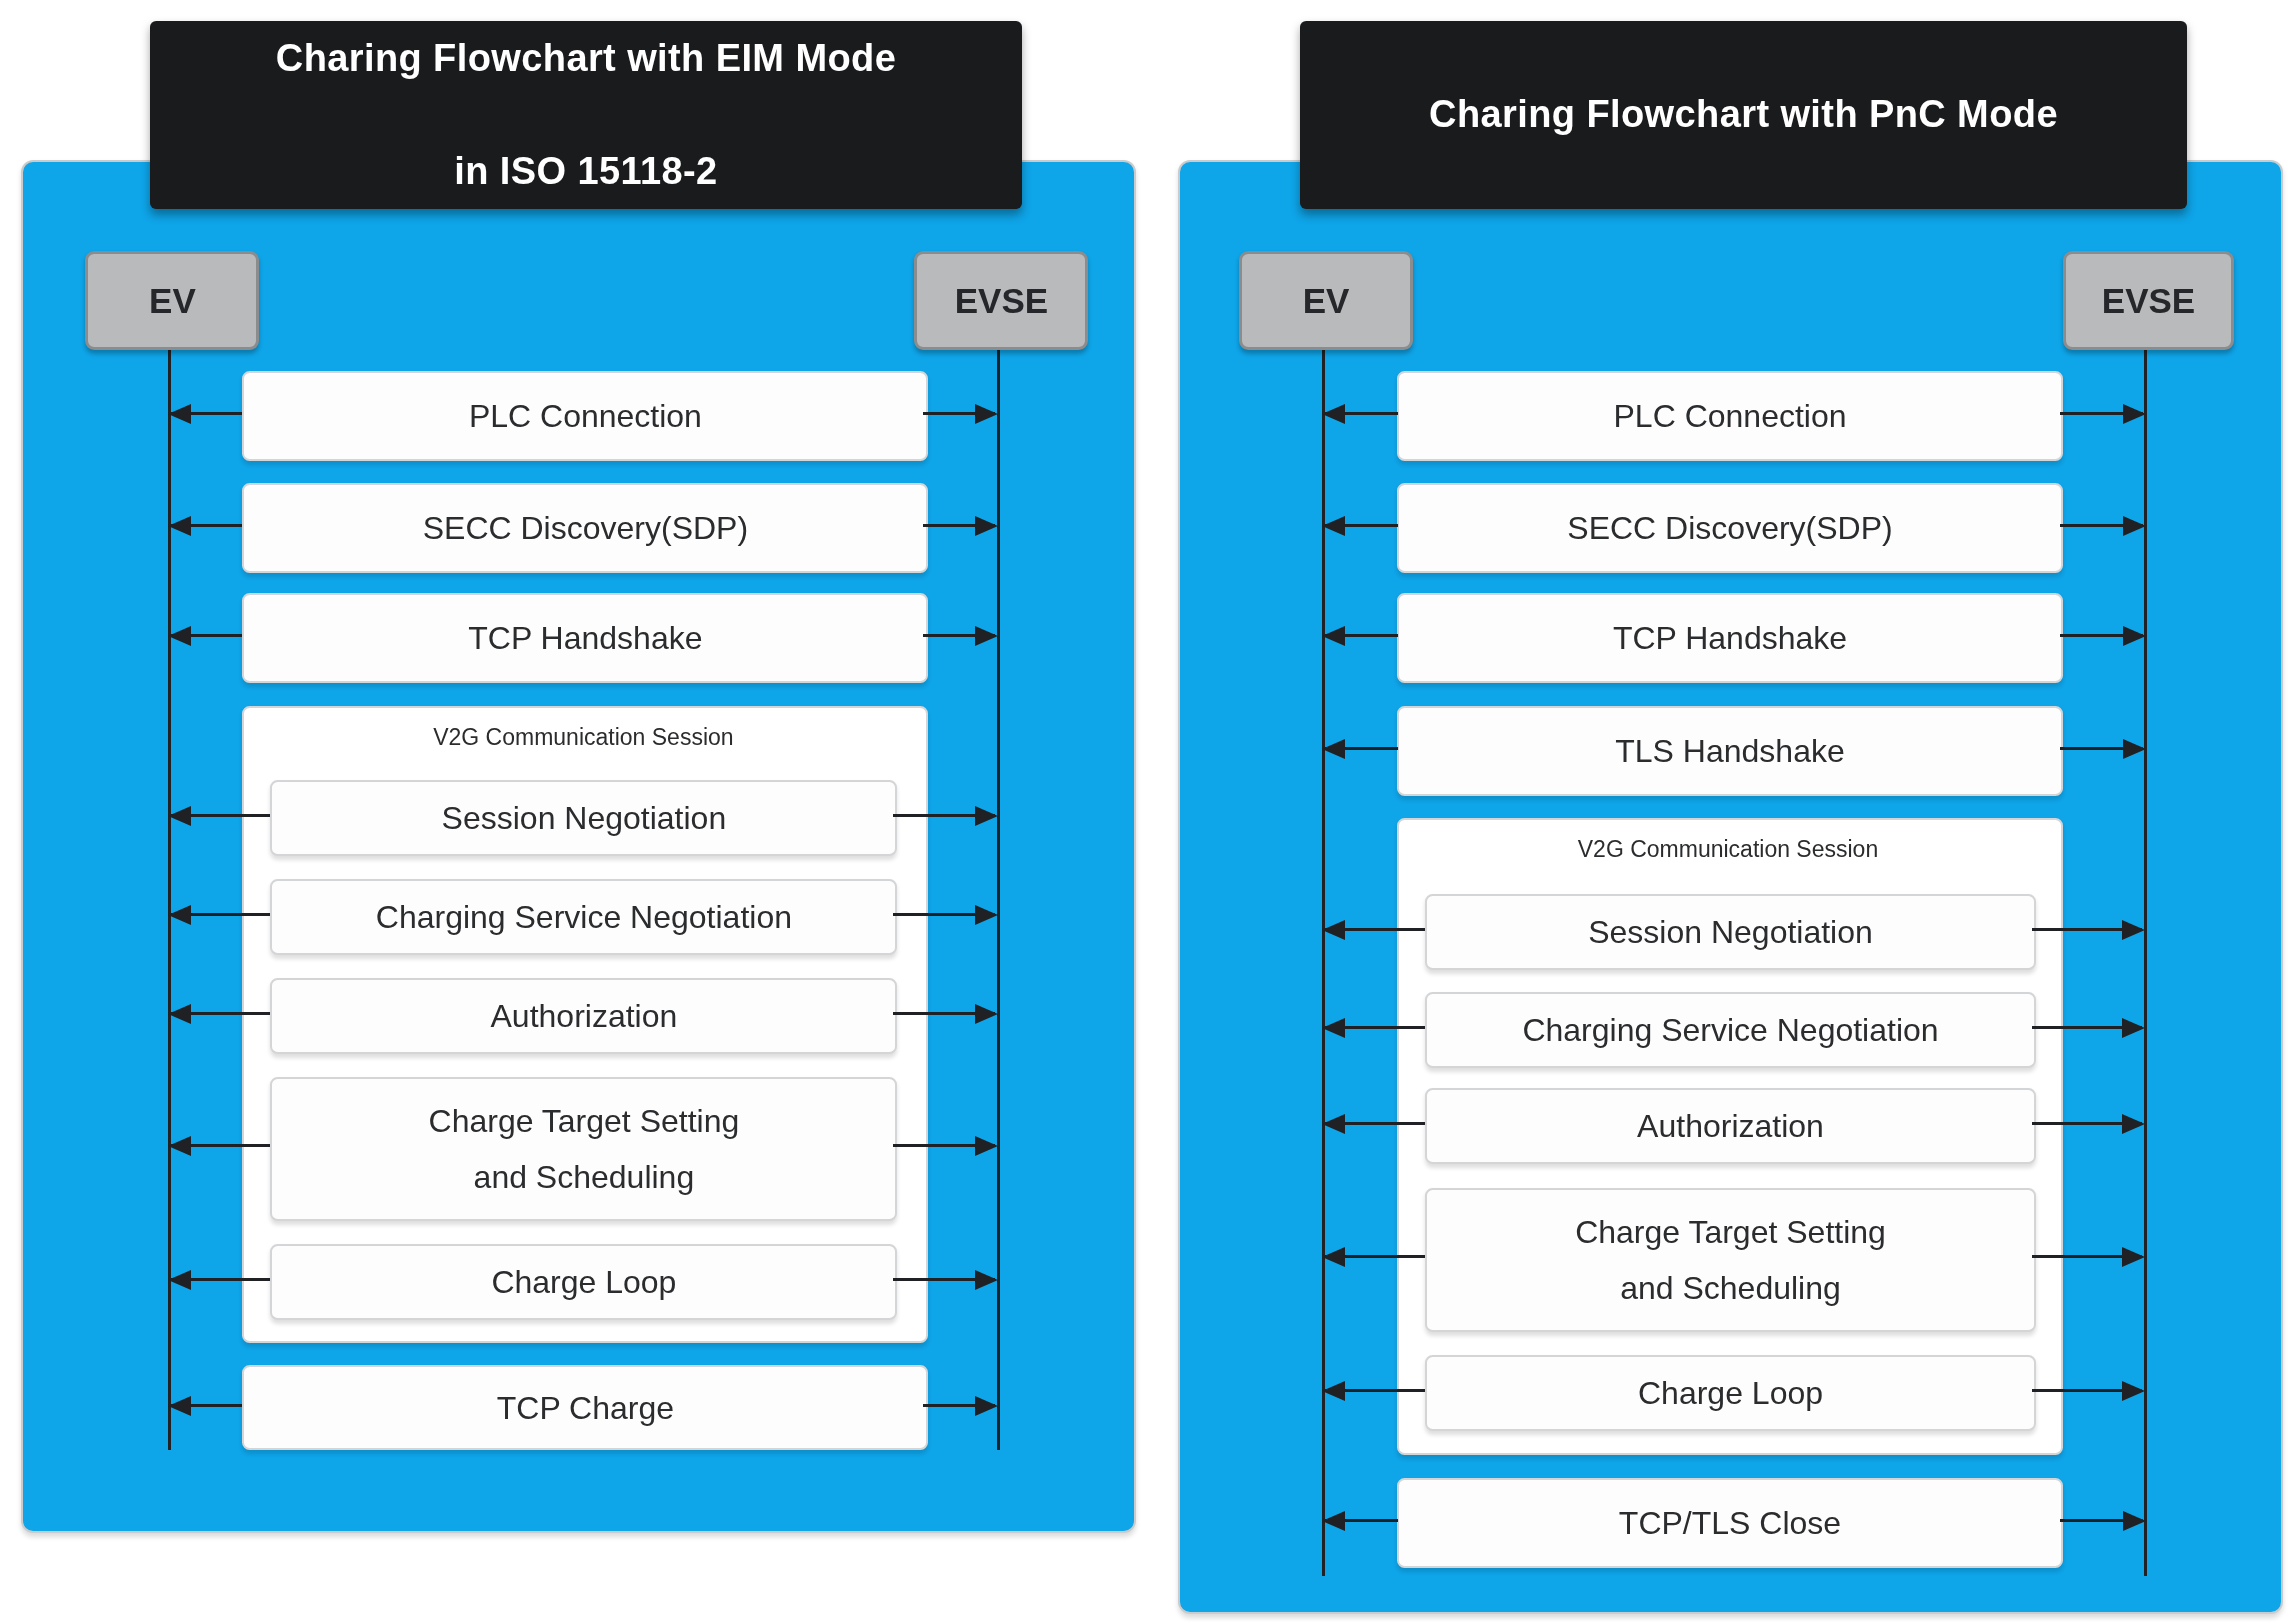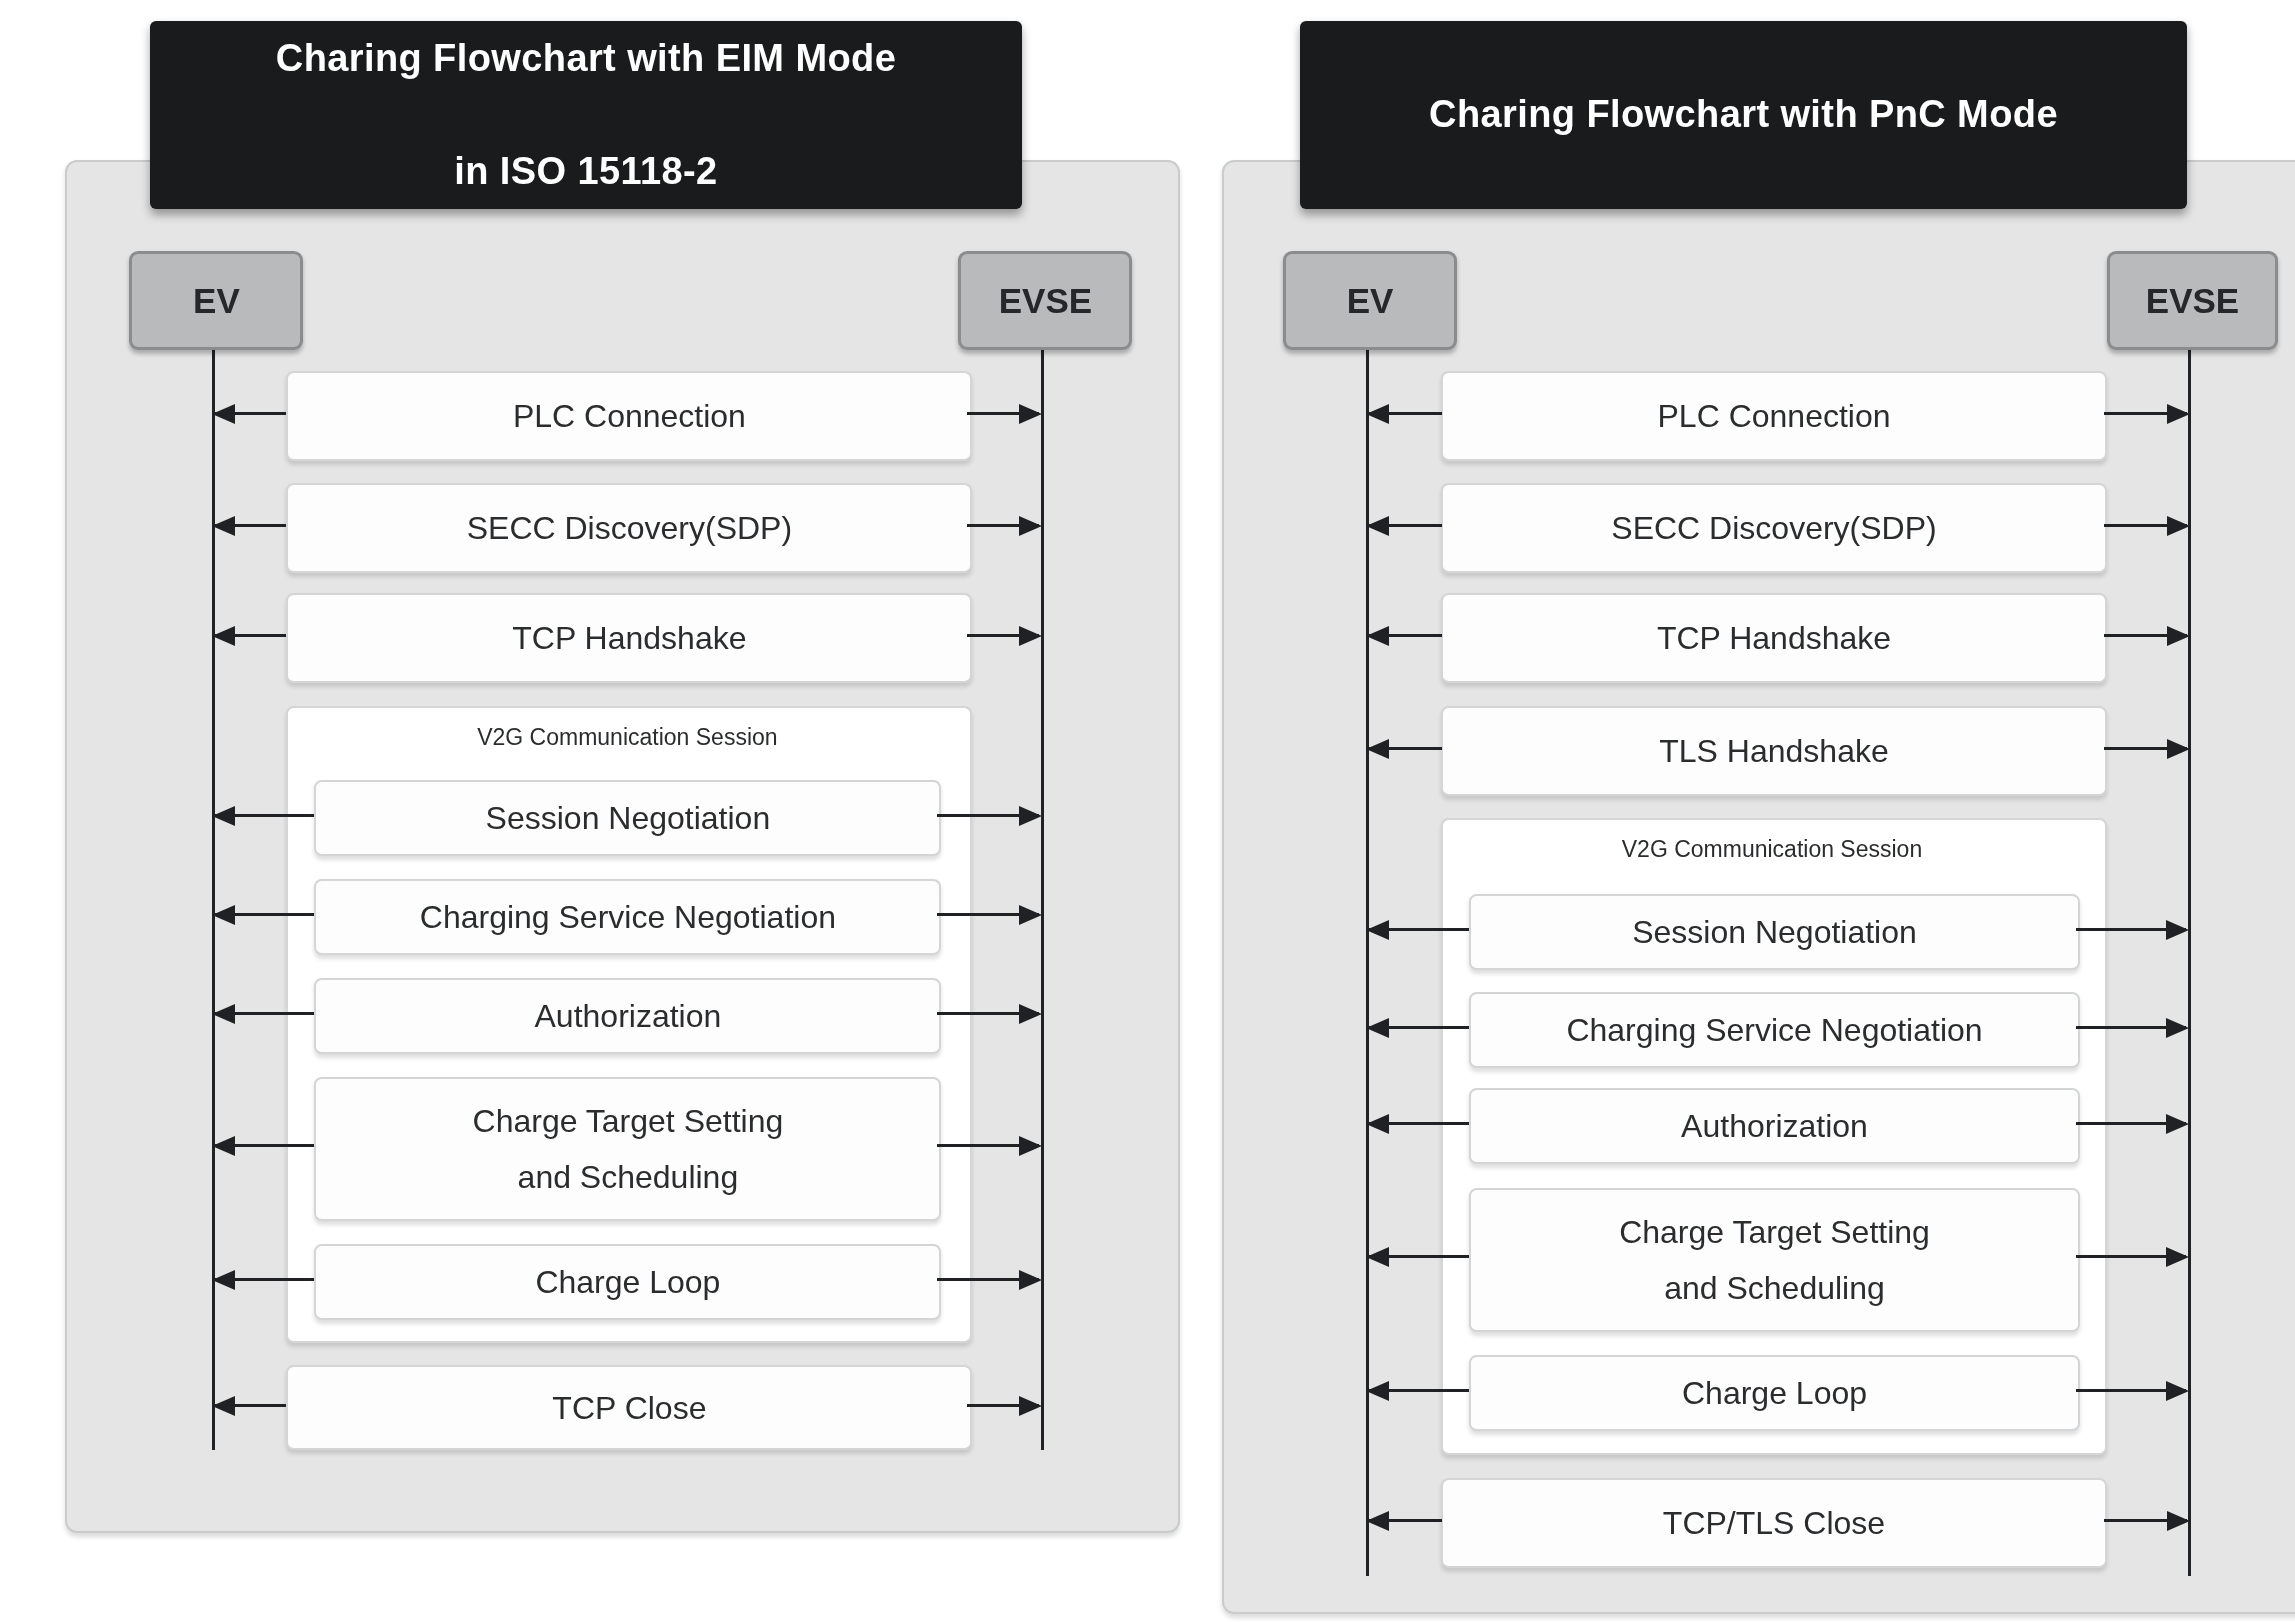--- a/index.html
+++ b/index.html
@@ -1,20 +1,20 @@
 <!DOCTYPE html>
 <html style="font-size:12.2px"><head>
 <meta charset="utf-8">
 <style>
   html,body{margin:0;padding:0;background:#ffffff;}
   .page{position:relative;width:2295px;height:1622px;background:#ffffff;overflow:hidden;
         font-family:"Liberation Sans","DejaVu Sans",sans-serif;}
 
-  .panel{position:absolute;background:#e5e5e5;border:2.3px solid #c9cbcc;border-radius:12.2px;
-         box-shadow:0 3.8px 5.4px rgba(0,0,0,0.14);margin-left:44px;}
+  .panel{position:absolute;background:#0ea5e9;border:2.3px solid #c9cbcc;border-radius:12.2px;
+         box-shadow:0 3.8px 5.4px rgba(0,0,0,0.14);}
 
   .title-banner{position:absolute;background:#1a1b1d;color:#ffffff;border-radius:6.1px;
          display:flex;flex-direction:column;align-items:center;justify-content:center;
          font-size:38px;font-weight:bold;line-height:1.8;letter-spacing:0.4px;
          box-shadow:0 5.4px 9.2px rgba(0,0,0,0.35);z-index:5;}
 
   .actor{position:absolute;background:#b9babc;border:3.1px solid #8b8c8e;border-radius:9.2px;
          display:flex;align-items:center;justify-content:center;
          font-size:35px;font-weight:bold;color:#26272a;
          box-shadow:0 3.1px 4.6px rgba(0,0,0,0.25);z-index:3;}
@@ -90,21 +90,21 @@
       <div>Charge Target Setting</div>
       <div>and Scheduling</div>
     </div>
     <div class="arrow arrow-left" style="left:145px;top:974px;width:102px;"></div>
     <div class="arrow arrow-right" style="left:870px;top:974px;width:105px;"></div>
 
     <div class="stepbox" style="left:247px;top:1082px;width:623px;height:72px;">Charge Loop</div>
     <div class="arrow arrow-left" style="left:145px;top:1108px;width:102px;"></div>
     <div class="arrow arrow-right" style="left:870px;top:1108px;width:105px;"></div>
 
-    <div class="stepbox" style="left:219px;top:1203px;width:682px;height:81px;">TCP Close</div>
+    <div class="stepbox" style="left:219px;top:1203px;width:682px;height:81px;">TCP Charge</div>
     <div class="arrow arrow-left" style="left:145px;top:1234px;width:74px;"></div>
     <div class="arrow arrow-right" style="left:900px;top:1234px;width:75px;"></div>
   </div>
 
   <div class="title-banner" style="left:150px;top:20.7px;width:872px;height:188px;gap:44px;">
     <div>Charing Flowchart with EIM Mode</div>
     <div>in ISO 15118-2</div>
   </div>
 
   <div class="panel" style="left:1178px;top:160px;width:1101px;height:1450px;">

